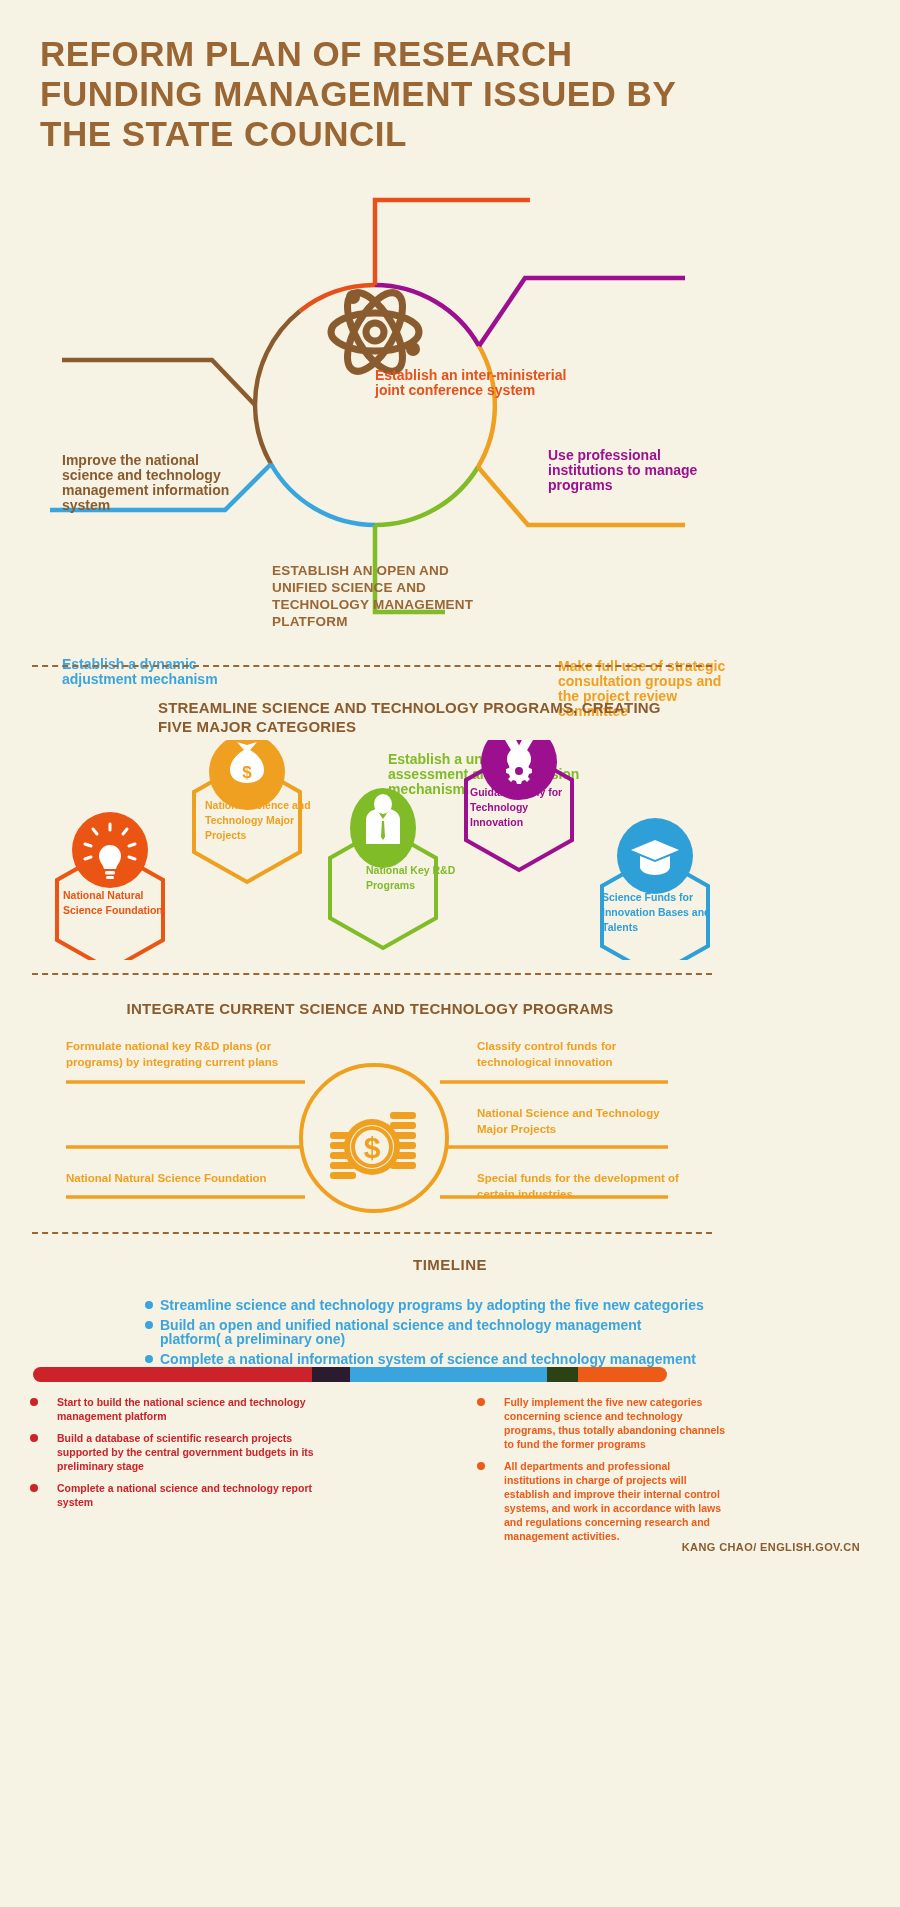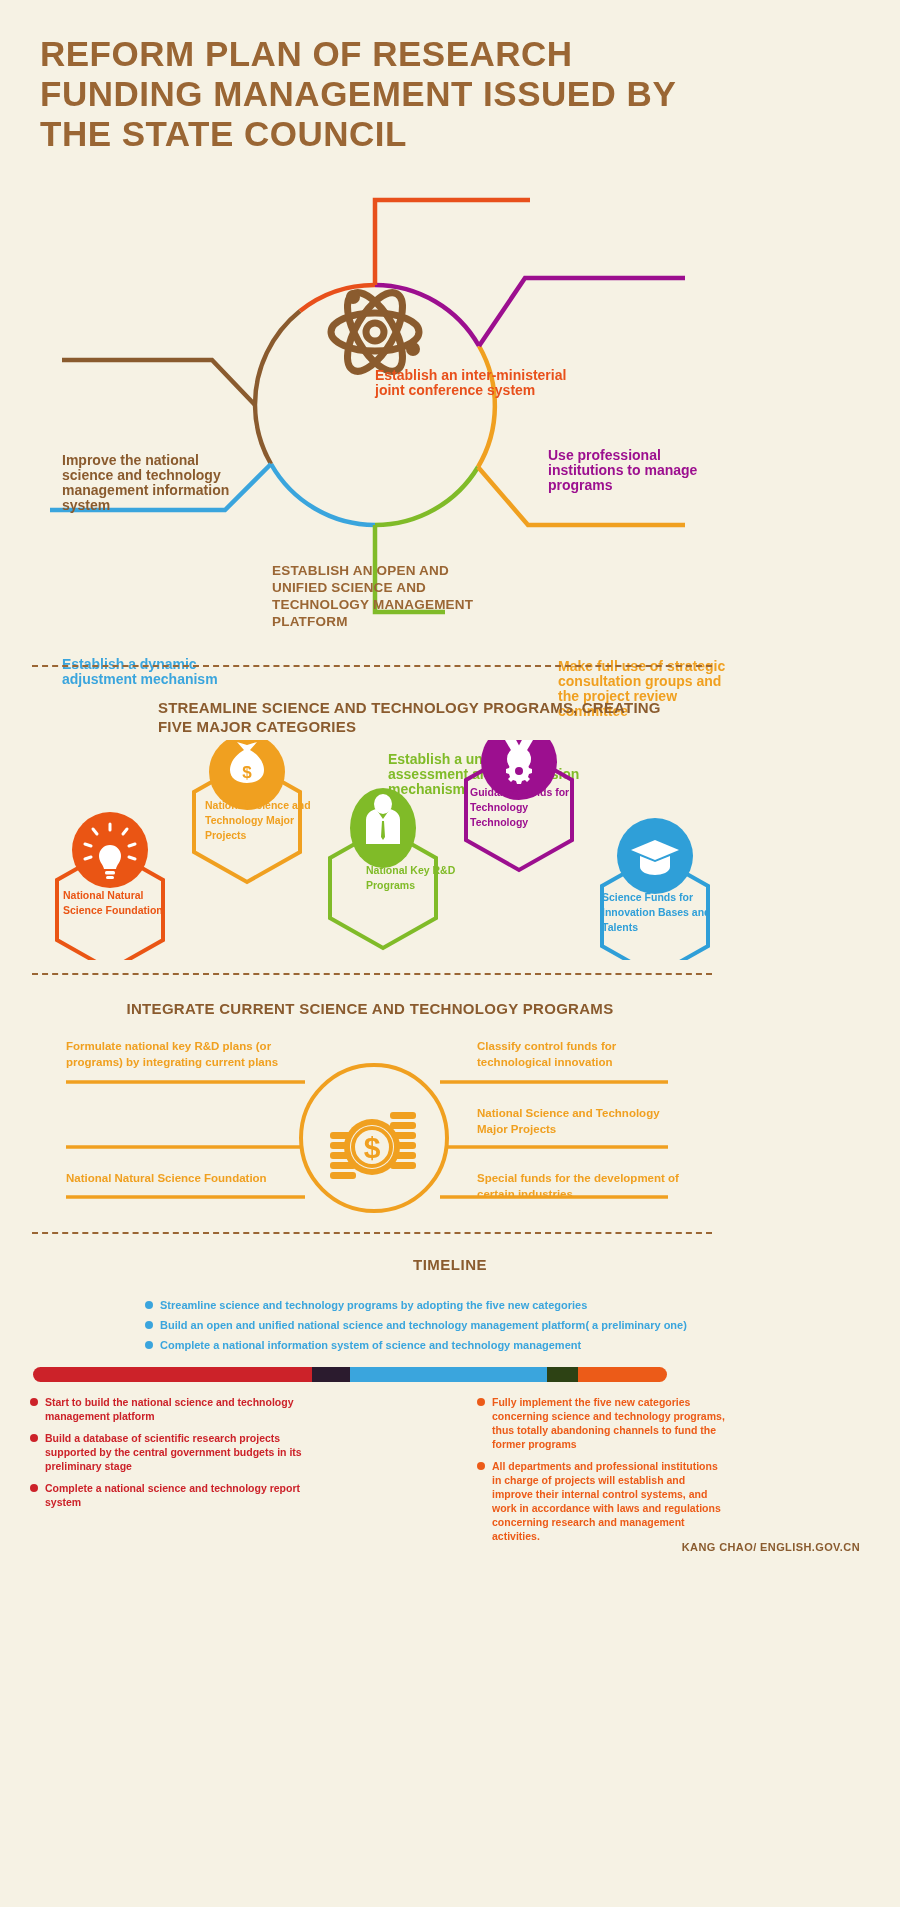--- a/index.html
+++ b/index.html
@@ -97,28 +97,28 @@
     position: absolute; left: 0; top: 1256px; width: 900px;
     text-align: center; font-size: 15px; font-weight: bold;
     color: #8a5b2e; letter-spacing: 0.5px;
   }
   .tl-blue-list { position: absolute; left: 145px; top: 1298px; width: 560px; }
   .tl-blue-row { display: flex; align-items: flex-start; margin-bottom: 6px; }
   .dot { width: 8px; height: 8px; border-radius: 50%; flex: 0 0 8px; margin-top: 3px; margin-right: 7px; }
   .dot-blue { background: #3aa5dd; }
   .dot-red { background: #cc2229; }
   .dot-orange { background: #ec5b18; }
-  .tl-blue-row span { font-size: 11px; line-height: 14px; font-weight: bold; color: #3aa5dd; }
+  .tl-blue-row span { font-size: 14px; line-height: 14px; font-weight: bold; color: #3aa5dd; }
 
   .tl-bar { position: absolute; left: 33px; top: 1367px; width: 634px; height: 15px; border-radius: 8px; overflow: hidden; display: flex; }
   .tl-seg { height: 15px; }
 
   .tl-red-list { position: absolute; left: 30px; top: 1395px; width: 300px; }
   .tl-orange-list { position: absolute; left: 477px; top: 1395px; width: 250px; }
-  .tl-row { display: flex; align-items: flex-start; margin-bottom: 8px; }
+  .tl-row { display: flex; align-items: flex-start; margin-bottom: 8px; gap: 12px; }
   .tl-row span { font-size: 10.5px; line-height: 14px; font-weight: bold; }
   .red-txt { color: #cc2229; }
   .orange-txt { color: #ec5b18; }
 
   .credit {
     position: absolute; right: 40px; top: 1541px;
     font-size: 11px; font-weight: bold; color: #8a5b2e; letter-spacing: 0.4px;
   }
 </style>
 </head>
@@ -239,21 +239,21 @@
       <g fill="#ffffff" transform="translate(655,118)">
         <path d="M 0 -18 l 24 10 l -24 10 l -24 -10 z"></path>
         <path d="M -15 -2 l 0 11 c 0 5 8 8 15 8 c 7 0 15 -3 15 -8 l 0 -11 l -15 6 z"></path>
       </g>
     </g>
   </svg>
 
   <div class="hex-label" style="left:63px; top:148px; width:115px; color:#ea5514;">National Natural Science Foundation</div>
   <div class="hex-label" style="left:205px; top:58px; width:110px; color:#f0a020;">National Science and Technology Major Projects</div>
   <div class="hex-label" style="left:340px; top:123px; width:110px; color:#80bb28;margin-left:26px;">National Key R&amp;D Programs</div>
-  <div class="hex-label" style="left:470px; top:45px; width:105px; color:#9c0f8f;">Guidance Funds for Technology Technology</div>
+  <div class="hex-label" style="left:470px; top:45px; width:105px; color:#9c0f8f;">Guidance Fully for Technology Innovation</div>
   <div class="hex-label" style="left:602px; top:150px; width:112px; color:#2f9fd8;">Science Funds for Innovation Bases and Talents</div>
 </div>
 
 <div class="divider" style="top:973px;"></div>
 
 <div class="int-heading">INTEGRATE CURRENT SCIENCE AND TECHNOLOGY PROGRAMS</div>
 
 <div class="intwrap">
   <svg width="900" height="200" viewBox="0 0 900 200">
     <g stroke="#f0a020" stroke-width="3.5" fill="none">

